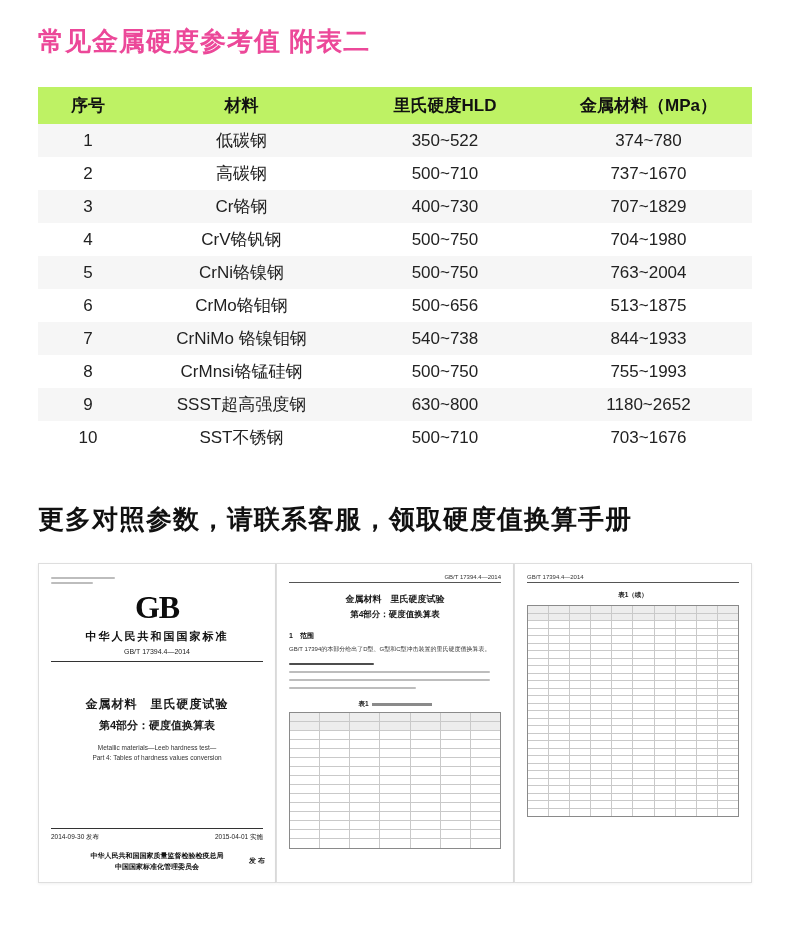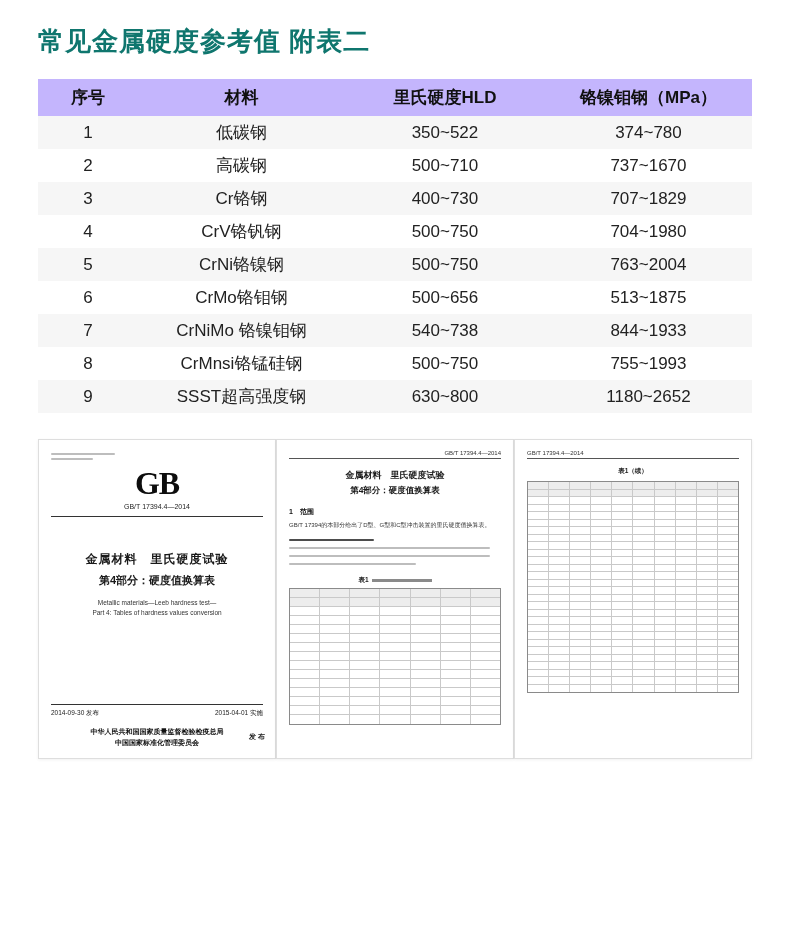--- a/index.html
+++ b/index.html
@@ -10,35 +10,35 @@
     margin: 0;
     font-family: "Liberation Sans", "DejaVu Sans", sans-serif;
     color: #1a1a1a;
   }
   .container { padding: 24px 38px 30px 38px; }
 
   
   .page-title {
     font-size: 26px;
     font-weight: 700;
-    color: #0f766e;
-    margin-bottom: 20px;
+    color: #ec4899;
+    margin-bottom: 28px;
     letter-spacing: 1px;
   }
 
   
   table.hardness {
     width: 100%;
     border-collapse: collapse;
     text-align: center;
     font-size: 17px;
     color: #222;
   }
   table.hardness th {
-    background: #c4b5fd;
+    background: #bef264;
     font-weight: 600;
     height: 37px;
     font-size: 17px;
     color: #111;
   }
   table.hardness td { height: 33px; font-weight: 400; }
   table.hardness tbody tr:nth-child(odd) td { background: #f6f6f6; }
   table.hardness tbody tr:nth-child(even) td { background: #ffffff; }
   table.hardness th:nth-child(1), table.hardness td:nth-child(1) { width: 14%; }
   table.hardness th:nth-child(2), table.hardness td:nth-child(2) { width: 29%; }
@@ -181,21 +181,21 @@
 <div class="container">
 
   <div class="page-title">常见金属硬度参考值 附表二</div>
 
   <table class="hardness">
     <thead>
       <tr>
           <th>序号</th>
           <th>材料</th>
           <th>里氏硬度HLD</th>
-          <th>铬镍钼钢（MPa）</th>
+          <th>金属材料（MPa）</th>
         </tr>
     </thead>
     <tbody>
         <tr>
           <td>1</td>
           <td>低碳钢</td>
           <td>350~522</td>
           <td>374~780</td>
         </tr>
         <tr>
@@ -239,32 +239,40 @@
           <td>CrMnsi铬锰硅钢</td>
           <td>500~750</td>
           <td>755~1993</td>
         </tr>
         <tr>
           <td>9</td>
           <td>SSST超高强度钢</td>
           <td>630~800</td>
           <td>1180~2652</td>
         </tr>
+        <tr>
+          <td>10</td>
+          <td>SST不锈钢</td>
+          <td>500~710</td>
+          <td>703~1676</td>
+        </tr>
       </tbody>
   </table>
 
+  <div class="promo-heading">更多对照参数，请联系客服，领取硬度值换算手册</div>
 
   <div class="docs-row">
 
     <div class="doc-card">
       <div class="cover-top-codes">
         <div class="bar tiny w30"></div>
         <div class="bar tiny w20"></div>
       </div>
       <div class="gb-logo">GB</div>
+      <div class="cover-standard-label">中华人民共和国国家标准</div>
       <div class="cover-standard-code">GB/T 17394.4—2014</div>
       <div class="cover-title-block">
         <div class="cover-title-cn1">金属材料　里氏硬度试验</div>
         <div class="cover-title-cn2">第4部分：硬度值换算表</div>
         <div class="cover-title-en">
           <div>Metallic materials—Leeb hardness test—</div>
           <div>Part 4: Tables of hardness values conversion</div>
         </div>
       </div>
       <div class="cover-bottom">

